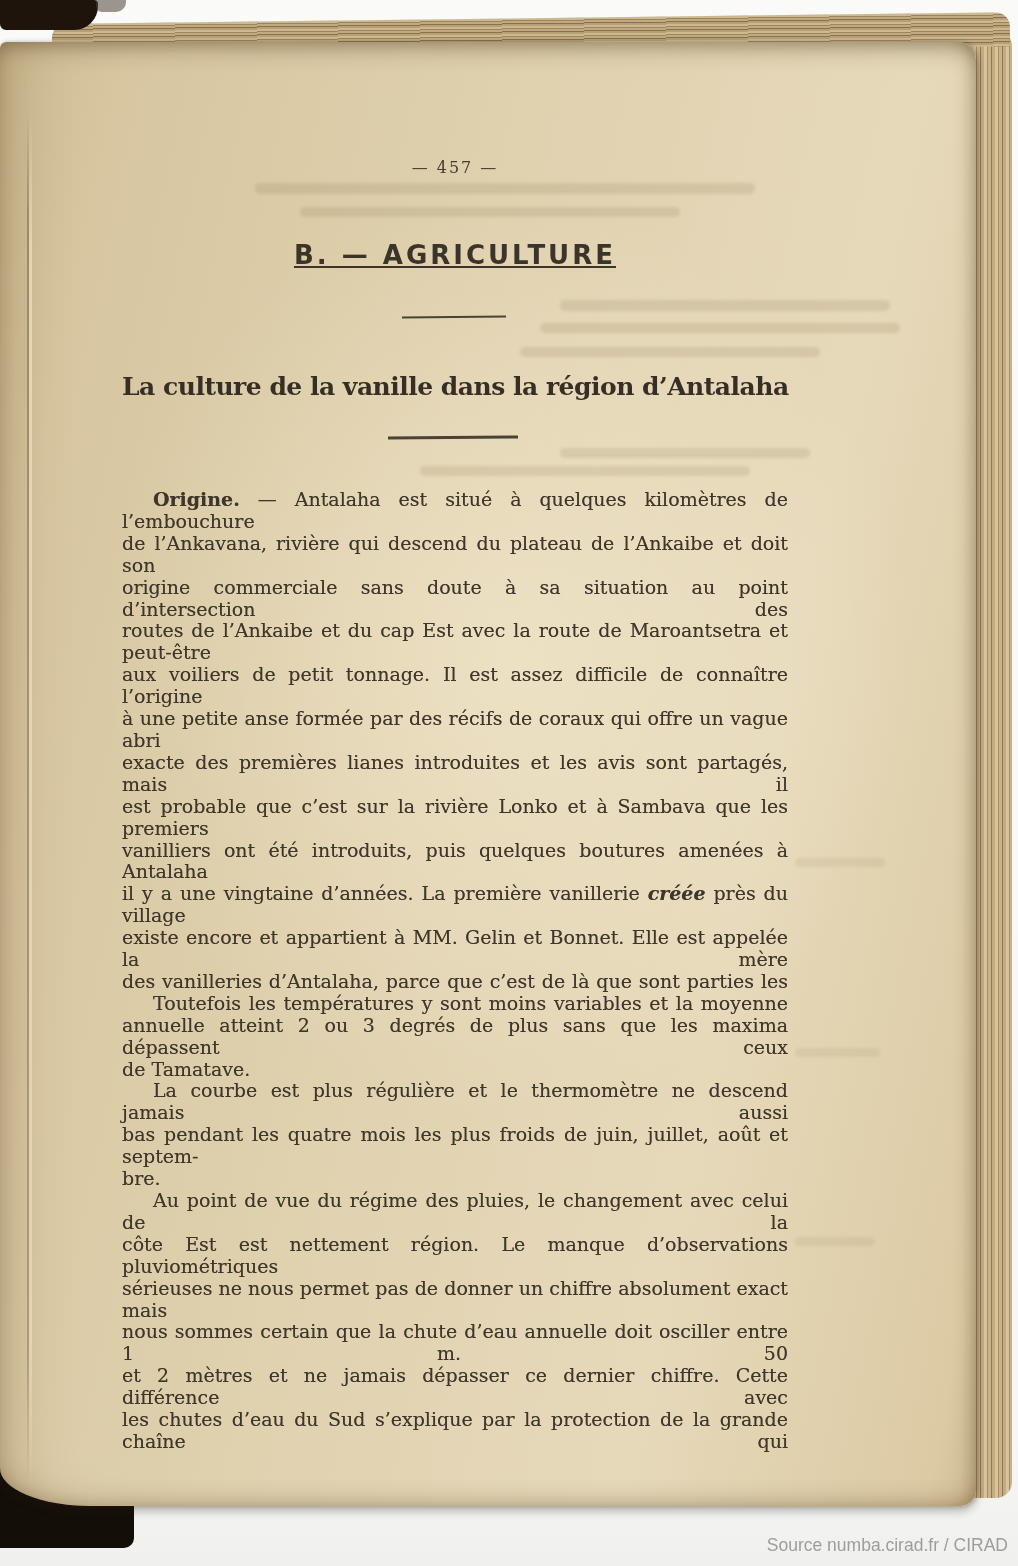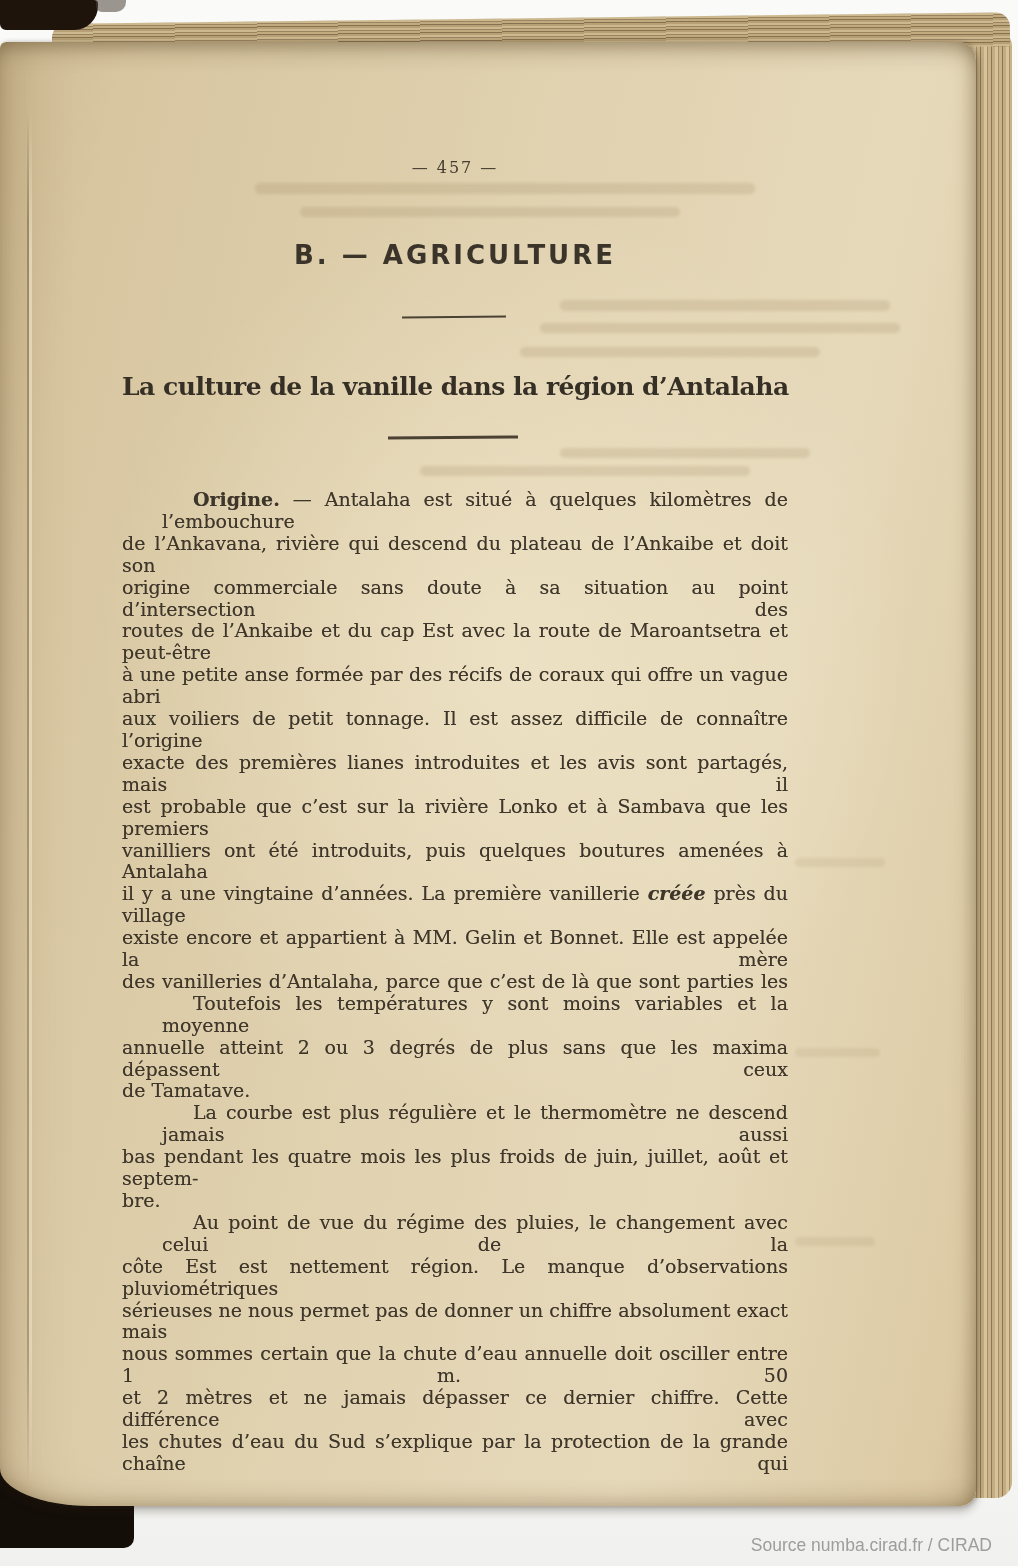--- a/index.html
+++ b/index.html
@@ -60,44 +60,44 @@
   .ghost{position:absolute;background:rgba(128,104,62,.15);filter:blur(1.7px);border-radius:5px;z-index:3;}
   
   .content{position:absolute;left:0;top:0;width:100%;height:100%;z-index:5;color:#3e362a;}
   .pagenum{
     position:absolute;left:122px;width:666px;top:141px;
     text-align:center;font-size:16px;letter-spacing:2px;color:#463d2f;margin-top:17px;
   }
   .section-heading{
     position:absolute;left:122px;width:666px;top:240px;
     text-align:center;font-family:"DejaVu Sans",sans-serif;font-weight:bold;
-    font-size:26px;letter-spacing:3px;color:#3b342a;white-space:nowrap;
+    font-size:26px;letter-spacing:3px;color:#3b342a;white-space:nowrap;text-decoration:underline;
   }
   .rule{position:absolute;background:#4b4234;height:2px;}
   .rule-1{left:402px;top:316px;width:104px;transform:rotate(-0.5deg);}
   .rule-2{left:388px;top:436px;width:130px;height:2.5px;transform:rotate(-0.4deg);}
   .article-title{
     position:absolute;left:122px;width:666px;top:372px;
     text-align:center;font-weight:bold;font-size:25px;letter-spacing:-0.5px;
     white-space:nowrap;color:#362f25;
   }
   .body-text{
     position:absolute;left:122px;top:489px;width:666px;
     font-size:19px;line-height:21.9px;color:#3e362a;
     text-shadow:0 0 .5px rgba(62,54,42,.55);
   }
   .para{margin:0;}
   .line{text-align:justify;text-align-last:justify;}
-  .line.first{text-indent:31px;margin-left:40px;}
+  .line.first{text-indent:31px;}
   .line.last{text-align-last:left;}
   .line b{font-weight:bold;}
   .line i{font-style:italic;font-weight:bold;}
   
   .source{
-    position:absolute;right:26px;top:1535px;z-index:6;
+    position:absolute;right:10px;top:1535px;z-index:6;
     font-family:"Liberation Sans",sans-serif;font-size:17.5px;color:#9d9d9d;
   }
 </style>
 </head>
 <body>
 
 <div class="screen">
 
   <div class="cover-bl"></div>
   <div class="edge-right"></div>
@@ -131,22 +131,22 @@
     <div class="article-title">La culture de la vanille dans la région d’Antalaha</div>
 
     <div class="rule rule-2"></div>
 
     <div class="body-text" id="body-text">
         <div class="para">
           <div class="line first"><b>Origine.</b> — Antalaha est situé à quelques kilomètres de l’embouchure</div>
           <div class="line">de l’Ankavana, rivière qui descend du plateau de l’Ankaibe et doit son</div>
           <div class="line">origine commerciale sans doute à sa situation au point d’intersection des</div>
           <div class="line">routes de l’Ankaibe et du cap Est avec la route de Maroantsetra et peut-être</div>
+          <div class="line">aux voiliers de petit tonnage. Il est assez difficile de connaître l’origine</div>
           <div class="line">à une petite anse formée par des récifs de coraux qui offre un vague abri</div>
-          <div class="line">aux voiliers de petit tonnage. Il est assez difficile de connaître l’origine</div>
           <div class="line">exacte des premières lianes introduites et les avis sont partagés, mais il</div>
           <div class="line">est probable que c’est sur la rivière Lonko et à Sambava que les premiers</div>
           <div class="line">vanilliers ont été introduits, puis quelques boutures amenées à Antalaha</div>
           <div class="line">il y a une vingtaine d’années. La première vanillerie <i>créée</i> près du village</div>
           <div class="line">existe encore et appartient à MM. Gelin et Bonnet. Elle est appelée la mère</div>
           <div class="line">des vanilleries d’Antalaha, parce que c’est de là que sont parties les</div>
         </div>
         <div class="para">
           <div class="line first">Toutefois les températures y sont moins variables et la moyenne</div>
           <div class="line">annuelle atteint 2 ou 3 degrés de plus sans que les maxima dépassent ceux</div>

